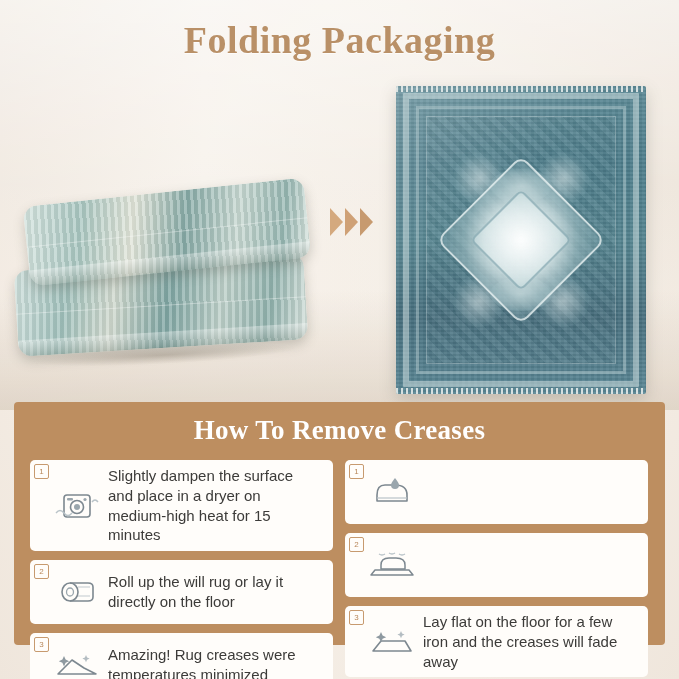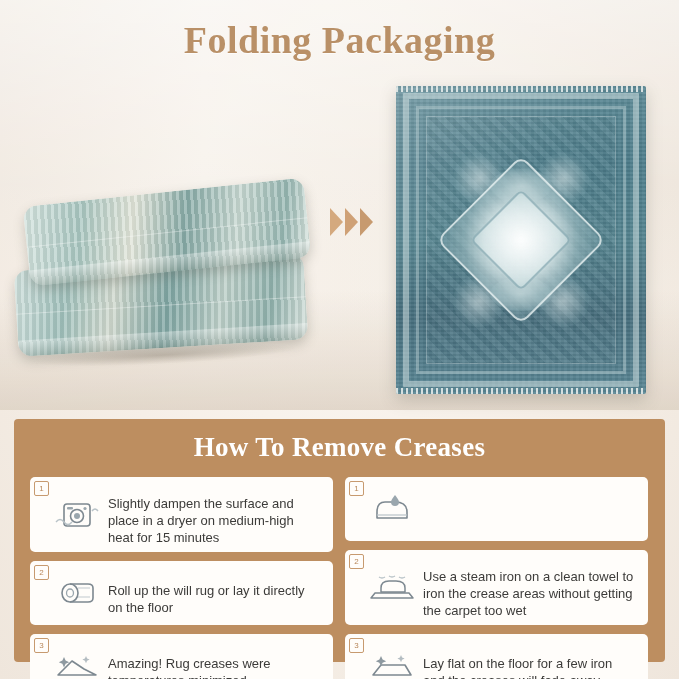--- a/index.html
+++ b/index.html
@@ -203,21 +203,21 @@
     height: 6px;
     background: repeating-linear-gradient(90deg, rgba(235,240,238,.85) 0 2px, rgba(235,240,238,0) 2px 5px);
   }
   .fringe-top { top: 0; }
   .fringe-bot { bottom: 0; }
 
   
   .panel {
     position: absolute;
     left: 14px;
-    top: 419px;
+    top: 402px;
     width: 651px;
     height: 243px;
     background: #bd8e60;
     border-radius: 4px;
   }
   .panel-title {
     margin-top: 13px;
     text-align: center;
     font-family: "Liberation Serif", serif;
     font-weight: bold;
@@ -265,25 +265,24 @@
     width: 62px;
     min-width: 62px;
     height: 42px;
     margin-left: 16px;
     display: flex;
     align-items: center;
     justify-content: center;
   }
   .ico svg { display: block; }
   .ctext {
-    font-size: 13px;
+    font-size: 15px;
     line-height: 1.32;
     color: #3c3b39;
     padding-right: 6px;
-    margin-top: 12px;
   }
 </style>
 </head>
 <body>
 
 <div class="page">
 
   <div class="room-hint"></div>
 
   <div class="title">Folding Packaging</div>
@@ -388,21 +387,20 @@
 
         <div class="card">
           <div class="num">2</div>
           <div class="ico">
             <svg width="54" height="34" viewBox="0 0 54 34">
               <path d="M6 27 L48 27 L44 22 L10 22 Z" fill="none" stroke="#7d8890" stroke-width="1.5" stroke-linejoin="round"></path>
               <path d="M16 21 L40 21 L40 17 q0-7 -9-7 L24 10 q-8 0-8 7 Z" fill="none" stroke="#7d8890" stroke-width="1.5" stroke-linejoin="round"></path>
               <path d="M14 6 q3 2 6 0 M24 5 q3 2 6 0 M34 6 q3 2 6 0" fill="none" stroke="#b9c3c8" stroke-width="1.3"></path>
             </svg>
           </div>
-          <div class="ctext">Use a steam iron on a clean towel to iron the crease areas without getting the carpet too wet</div>
         </div>
 
         <div class="card">
           <div class="num">3</div>
           <div class="ico">
             <svg width="54" height="34" viewBox="0 0 54 34">
               <path d="M8 26 L16 16 L40 16 L46 26 Z" fill="none" stroke="#7d8890" stroke-width="1.6" stroke-linejoin="round"></path>
               <path d="M16 7 l1.6 3.6 3.6 1.6 -3.6 1.6 -1.6 3.6 -1.6 -3.6 -3.6 -1.6 3.6 -1.6 Z" fill="#8e99a0"></path>
               <path d="M36 6 l1.1 2.5 2.5 1.1 -2.5 1.1 -1.1 2.5 -1.1 -2.5 -2.5 -1.1 2.5 -1.1 Z" fill="#b4bdc2"></path>
             </svg>

